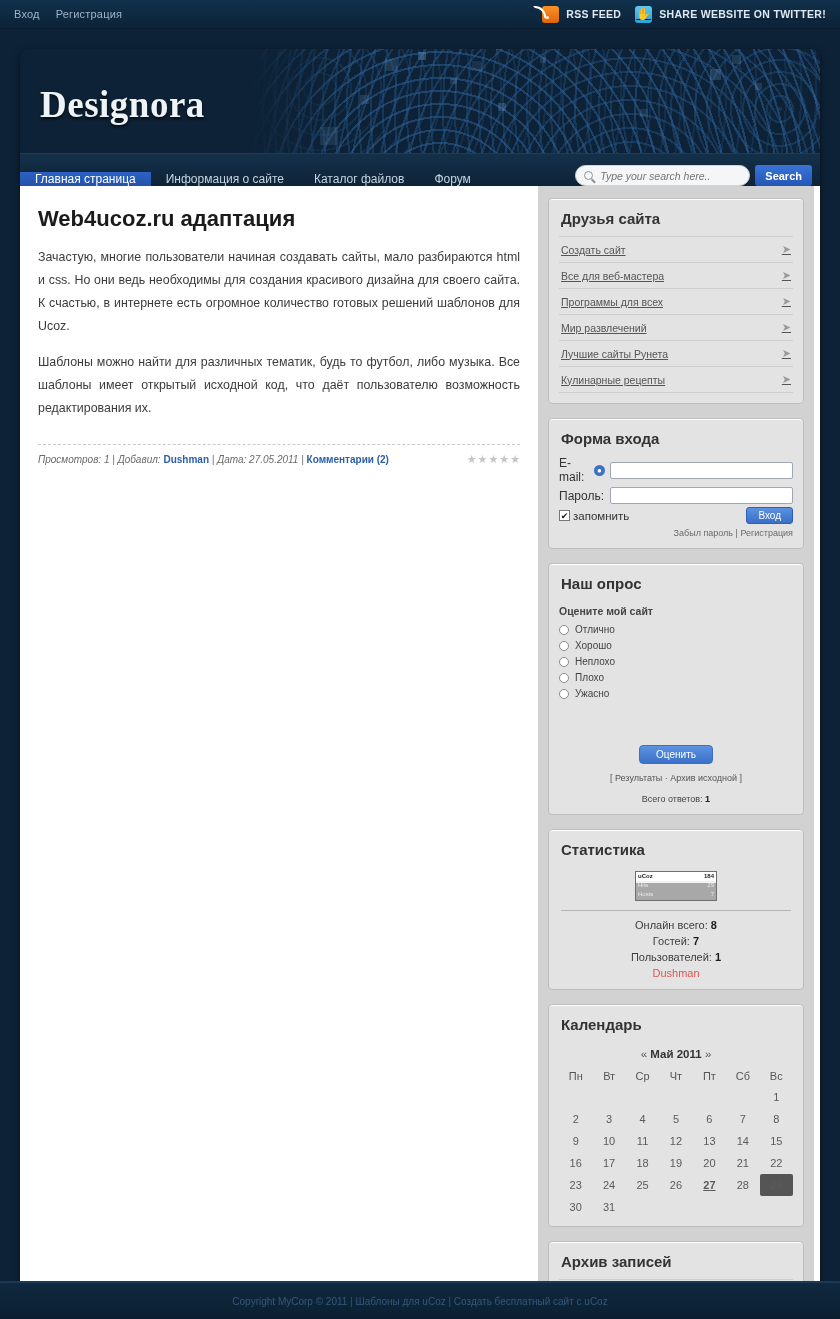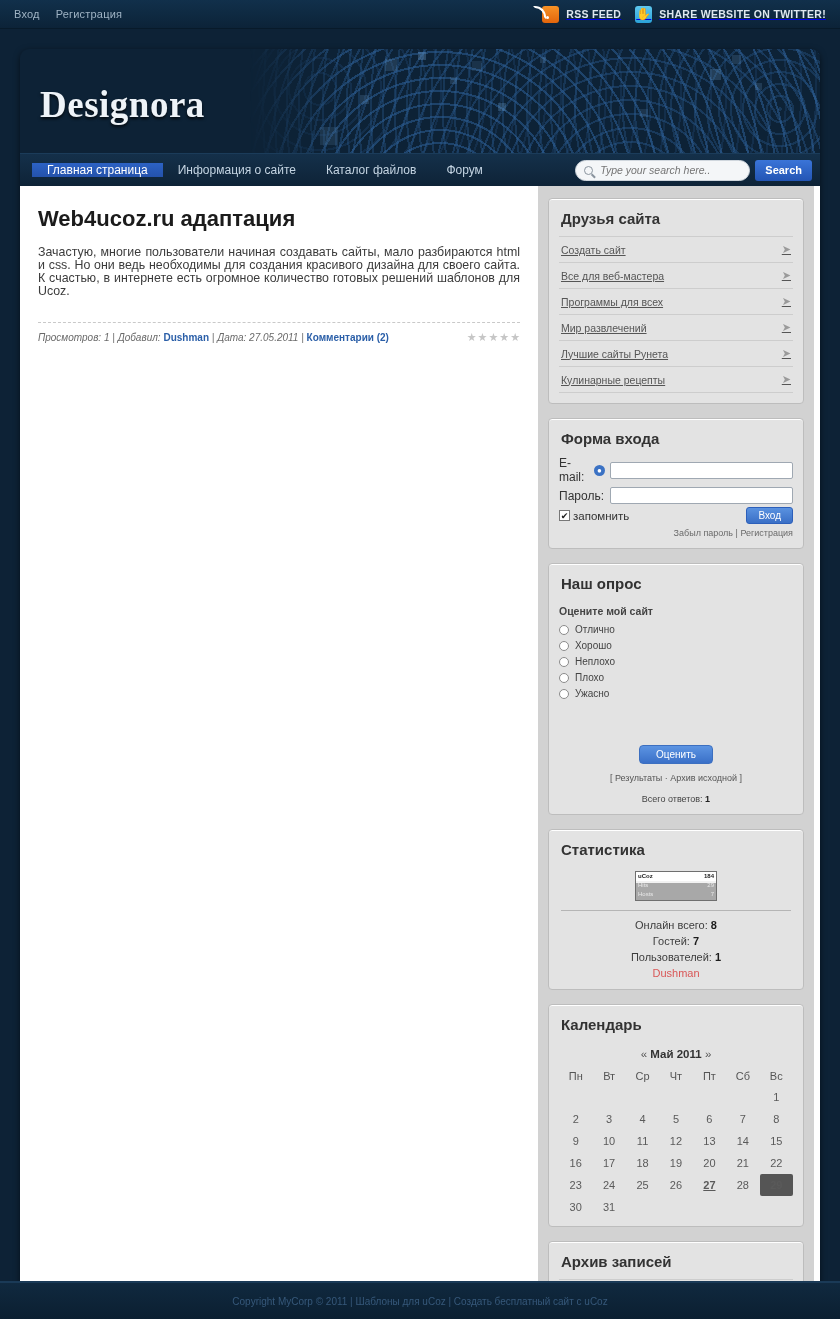--- a/index.html
+++ b/index.html
@@ -88,25 +88,24 @@
   .logo {
     position: absolute; left: 20px; top: 34px;
     font-family: "Liberation Serif", serif;
     font-size: 37px; font-weight: bold; color: #eef3f8;
     text-shadow: 0 2px 3px rgba(0,0,0,.75);
     letter-spacing: .5px;
   }
 
   
   .navbar {
-    height: 33px; display: flex; align-items: center;
+    height: 33px; display: flex; align-items: flex-end;
     background: linear-gradient(to bottom,#14304a,#0e2337);
     border-top: 1px solid #1b3c5a;
     position: relative;
-    padding-left: 12px;
   }
   .nav-item {
     display: flex; align-items: center; padding: 0 15px;
     color: #c4d4e2; font-size: 12px; text-decoration: none;
     white-space: nowrap;
   }
   .nav-item.active {
     background: linear-gradient(to bottom,#2c62c4,#2452ab);
     color: #fff;
   }
@@ -149,21 +148,21 @@
     width: 276px; background: #d2d2d2;
     padding: 12px 10px; display: flex; flex-direction: column; gap: 14px;
   }
 
   
   .post-title {
     margin: 2px 0 14px; font-size: 22px; color: #1b1b1b;
     font-weight: bold;
   }
   .post-p {
-    margin: 0 0 13px; font-size: 12.4px; line-height: 13px;
+    margin: 0 0 13px; font-size: 12.4px; line-height: 23px;
     color: #3b3b3b; text-align: justify;
   }
   .post-foot {
     margin-top: 24px; border-top: 1px dashed #c9c9c9;
     padding-top: 8px; display: flex; align-items: center;
   }
   .post-meta { font-size: 10px; color: #6a6a6a; font-style: italic; }
   .post-meta b { font-style: normal; color: #2b5fa8; }
   .post-meta a { color: #2b5fa8; text-decoration: none; font-weight: bold; font-style: normal; }
   .stars { margin-left: auto; display: flex; gap: 1px; color: #c6c6c6; font-size: 11px; }
@@ -345,20 +344,21 @@
       </div>
       <button class="search-btn">Search</button>
     </div>
   </div>
 
   <div class="cols">
 
     <div class="content">
       <h1 class="post-title">Web4ucoz.ru адаптация</h1>
       <p class="post-p">Зачастую, многие пользователи начиная создавать сайты, мало разбираются html и css. Но они ведь необходимы для создания красивого дизайна для своего сайта. К счастью, в интернете есть огромное количество готовых решений шаблонов для Ucoz.</p>
+      <p class="post-p">Шаблоны можно найти для различных тематик, будь то футбол, либо музыка. Все шаблоны имеет открытый исходной код, что даёт пользователю возможность редактирования их.</p>
 
       <div class="post-foot">
         <div class="post-meta">
           <span>Просмотров:</span>
           <span>1</span>
           <span> | </span>
           <span>Добавил:</span>
           <b>Dushman</b>
           <span> | </span>
           <span>Дата:</span>

